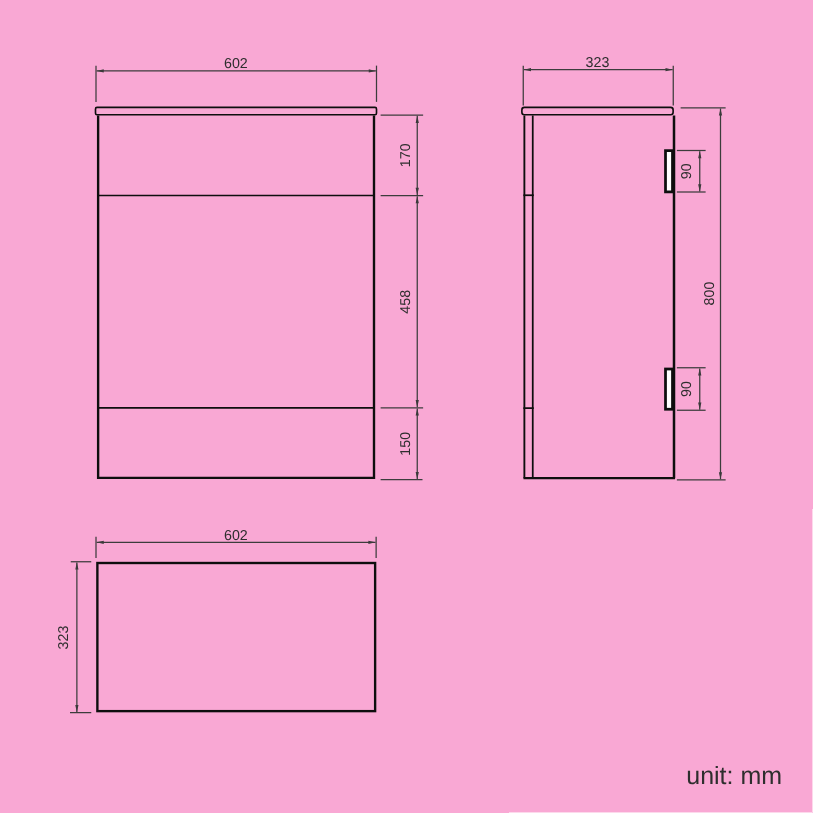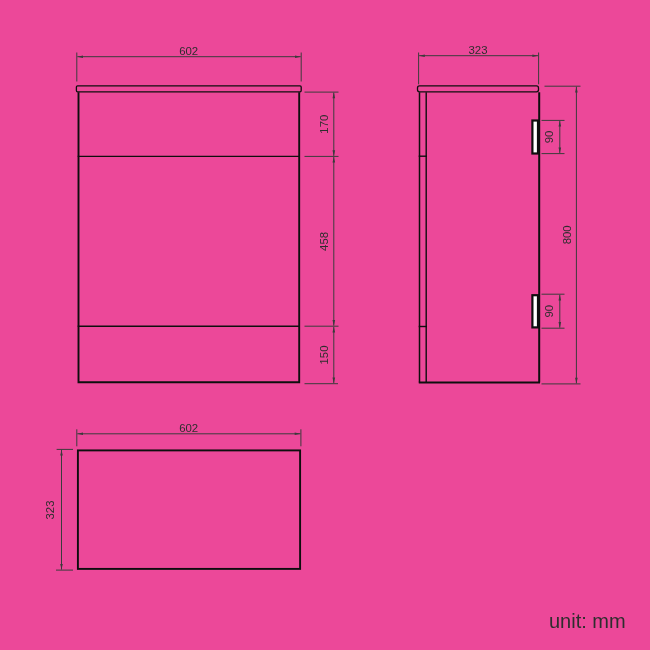--- a/index.html
+++ b/index.html
@@ -1,16 +1,16 @@
 <!DOCTYPE html>
 <html><head>
 <meta charset="utf-8">
 <style>
   html,body{margin:0;padding:0;background:#ffffff;}
-  .page{position:relative;width:650px;height:650px;background:#ec4899;overflow:hidden;}
+  .page{position:relative;width:650px;height:650px;background:#f9a8d4;overflow:hidden;}
   svg{position:absolute;top:0;left:0;}
   text{font-family:"Liberation Sans", sans-serif;fill:#2e2e2e;}
   .dim{stroke:#3c3c3c;stroke-width:1;fill:none;}
   .obj{stroke:#0e0e0e;fill:none;}
   .arr{fill:#3a3a3a;stroke:none;}
   .num{font-size:11.4px;}
 </style>
 </head>
 <body>
 <div class="page">

